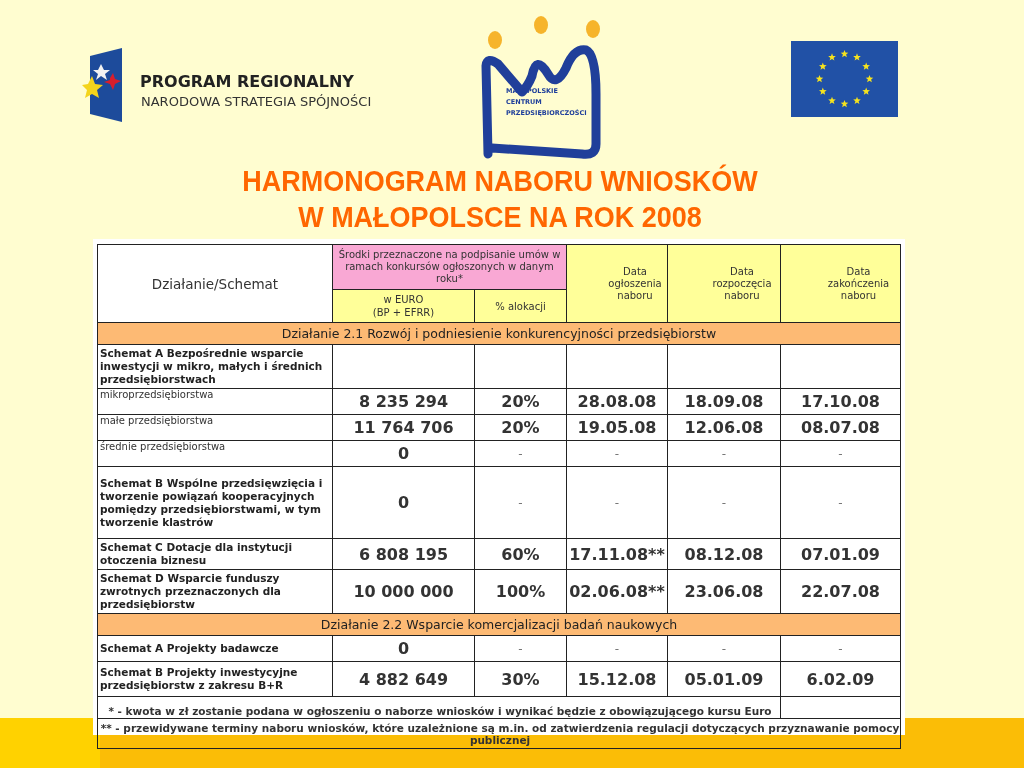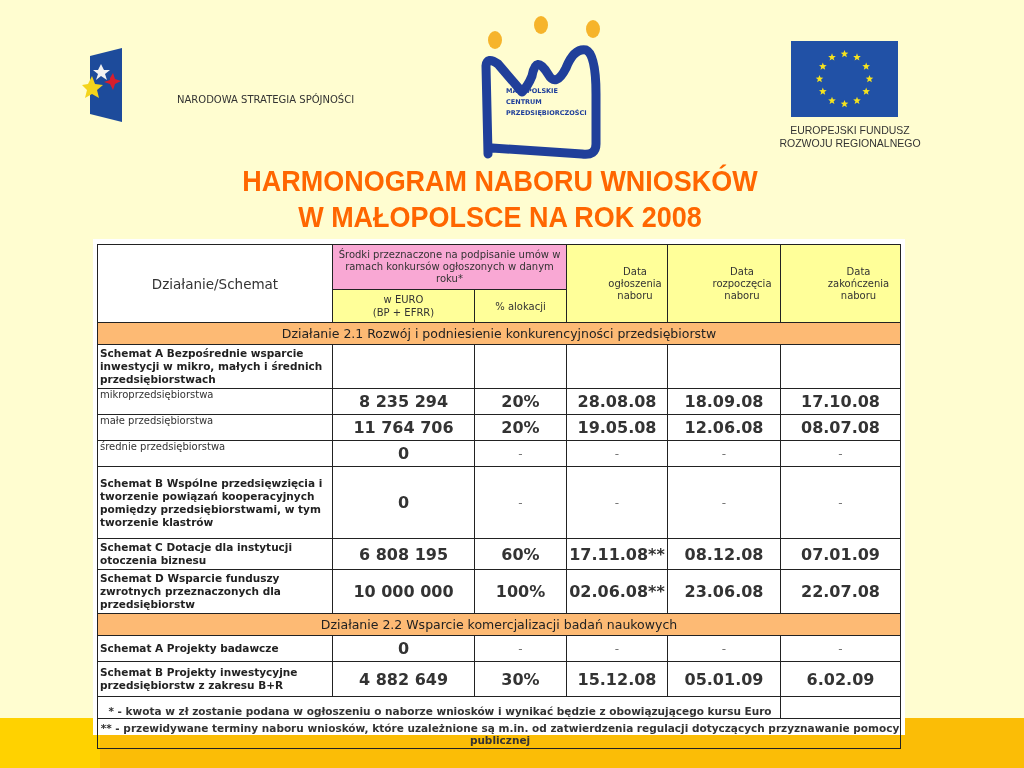--- a/index.html
+++ b/index.html
@@ -5,21 +5,21 @@
   * { box-sizing: border-box; margin: 0; padding: 0; }
   html, body { width: 1024px; height: 768px; overflow: hidden; }
   body { background: #fffdd0; font-family: "DejaVu Sans", sans-serif; position: relative; }
   .band-left { position: absolute; left: 0; top: 718px; width: 100px; height: 50px; background: #ffd200; }
   .band-right { position: absolute; left: 100px; top: 718px; width: 924px; height: 50px; background: #fbbd06; }
 
   
   .logo-pr { position: absolute; left: 80px; top: 48px; width: 280px; height: 80px; }
   .logo-pr .flag { position: absolute; left: 2px; top: 0; width: 40px; height: 74px; }
   .logo-pr .t1 { position: absolute; left: 60px; top: 24px; font-family: "DejaVu Sans", sans-serif; font-size: 16px; font-weight: bold; color: #222; letter-spacing: 0px; white-space: nowrap; }
-  .logo-pr .t2 { position: absolute; left: 61px; top: 46px; font-size: 10px; color: #333; white-space: nowrap; margin-left: 36px; }
+  .logo-pr .t2 { position: absolute; left: 61px; top: 46px; font-size: 13px; color: #333; white-space: nowrap; }
 
   
   .logo-mcp { position: absolute; left: 470px; top: 14px; width: 140px; height: 146px; }
   .logo-mcp .txt { position: absolute; left: 36px; top: 72px; font-size: 6.5px; font-weight: bold; color: #1f3f9b; line-height: 11px; white-space: nowrap; }
 
   
   .logo-eu { position: absolute; left: 760px; top: 38px; width: 180px; height: 120px; }
   .logo-eu .flag { position: absolute; left: 31px; top: 3px; width: 107px; height: 76px; background: #2151a6; }
   .logo-eu .t { position: absolute; left: 0; width: 180px; text-align: center; font-family: "Liberation Sans", sans-serif; font-size: 10.5px; color: #333; line-height: 13px; top: 86px; }
 
@@ -47,20 +47,21 @@
 <div class="band-left"></div>
 <div class="band-right"></div>
 
 <div class="logo-pr">
   <svg class="flag" viewBox="0 0 40 74">
     <polygon points="8,8 40,0 40,74 8,66" fill="#1d4b9b"></polygon>
     <polygon points="16,22 19,16 22,22 28,22 23,26 25,32 19,28 14,32 16,26 11,22" fill="#f2f2f2"></polygon>
     <polygon points="28,30 31,25 33,31 39,33 33,36 31,42 28,36 22,34 28,32" fill="#d81e2c"></polygon>
     <polygon points="6,36 10,28 13,36 21,37 15,42 17,50 10,46 3,50 5,42 0,37" fill="#f4d41c"></polygon>
   </svg>
+  <div class="t1">PROGRAM REGIONALNY</div>
   <div class="t2">NARODOWA STRATEGIA SPÓJNOŚCI</div>
 </div>
 
 <div class="logo-mcp">
   <svg width="140" height="146" viewBox="0 0 140 146" style="position:absolute;left:0;top:0">
     <ellipse cx="25" cy="26" rx="7" ry="9" fill="#f6b42b"></ellipse>
     <ellipse cx="71" cy="11" rx="7" ry="9" fill="#f6b42b"></ellipse>
     <ellipse cx="123" cy="15" rx="7" ry="9" fill="#f6b42b"></ellipse>
     <path d="M18 140 L16 52 Q17 42 28 50 L52 78 Q58 72 62 62 Q66 40 78 60 Q86 74 96 54 Q104 34 116 36 Q126 40 126 80 L126 130 Q126 142 112 140 L22 134" fill="none" stroke="#203f9a" stroke-width="9" stroke-linejoin="round" stroke-linecap="round"></path>
   </svg>
@@ -83,24 +84,20 @@
           <polygon points="66.0,55.7 67.0,58.3 69.8,58.4 67.6,60.2 68.4,62.9 66.0,61.4 63.6,62.9 64.4,60.2 62.2,58.4 65.0,58.3"></polygon>
           <polygon points="53.5,59.0 54.5,61.6 57.3,61.8 55.1,63.5 55.9,66.2 53.5,64.7 51.1,66.2 51.9,63.5 49.7,61.8 52.5,61.6"></polygon>
           <polygon points="41.0,55.7 42.0,58.3 44.8,58.4 42.6,60.2 43.4,62.9 41.0,61.4 38.6,62.9 39.4,60.2 37.2,58.4 40.0,58.3"></polygon>
           <polygon points="31.8,46.5 32.8,49.1 35.7,49.3 33.5,51.0 34.2,53.7 31.8,52.2 29.5,53.7 30.2,51.0 28.0,49.3 30.9,49.1"></polygon>
           <polygon points="28.5,34.0 29.5,36.6 32.3,36.8 30.1,38.5 30.9,41.2 28.5,39.7 26.1,41.2 26.9,38.5 24.7,36.8 27.5,36.6"></polygon>
           <polygon points="31.8,21.5 32.8,24.1 35.7,24.3 33.5,26.0 34.2,28.7 31.8,27.2 29.5,28.7 30.2,26.0 28.0,24.3 30.9,24.1"></polygon>
           <polygon points="41.0,12.3 42.0,15.0 44.8,15.1 42.6,16.9 43.4,19.6 41.0,18.0 38.6,19.6 39.4,16.9 37.2,15.1 40.0,15.0"></polygon>
         </g>
     </svg>
   </div>
-  <div class="t">
-    <div>EUROPEJSKI FUNDUSZ</div>
-    <div>ROZWOJU REGIONALNEGO</div>
-  </div>
 </div>
 
 <div class="title">
   <div>HARMONOGRAM NABORU WNIOSKÓW</div>
   <div>W MAŁOPOLSCE NA ROK 2008</div>
 </div>
 
 <div class="table-wrap">
   <table class="sched">
     <colgroup>

